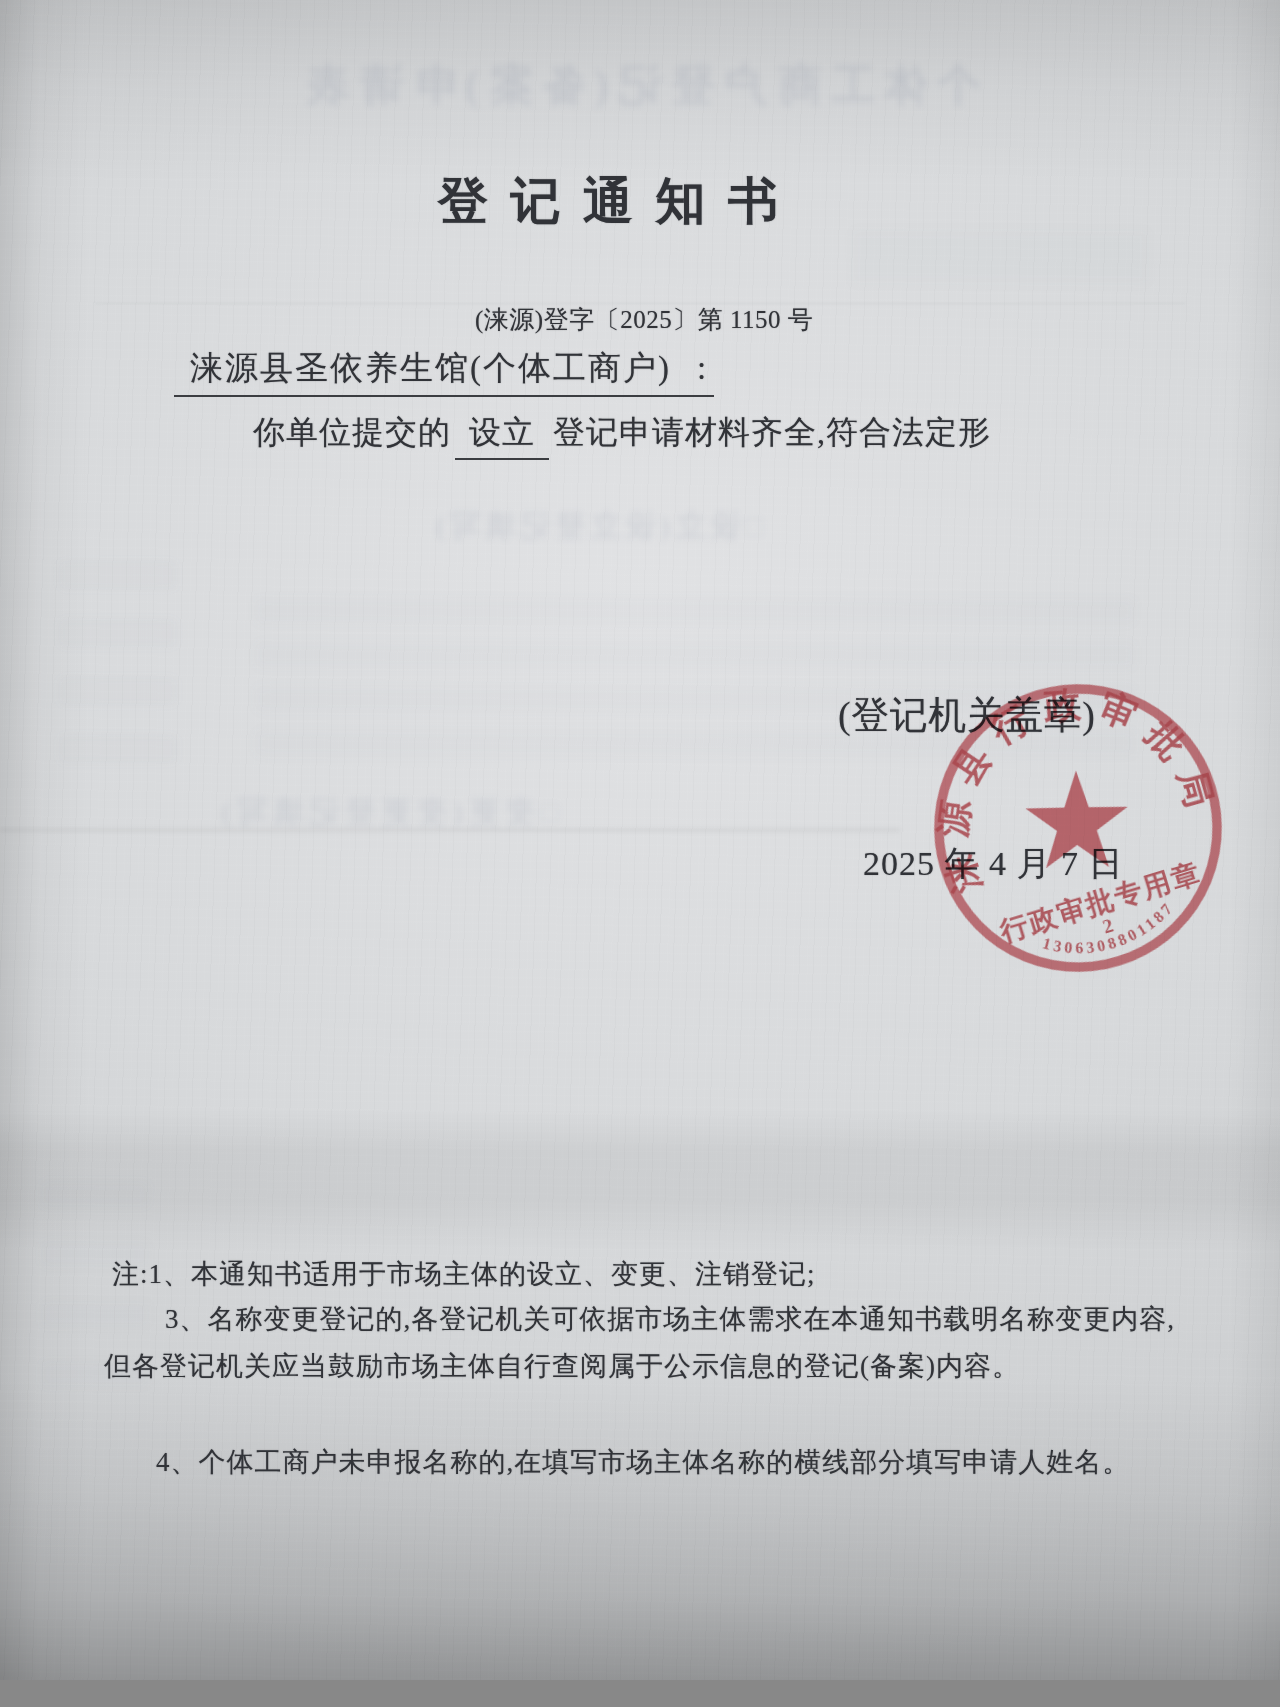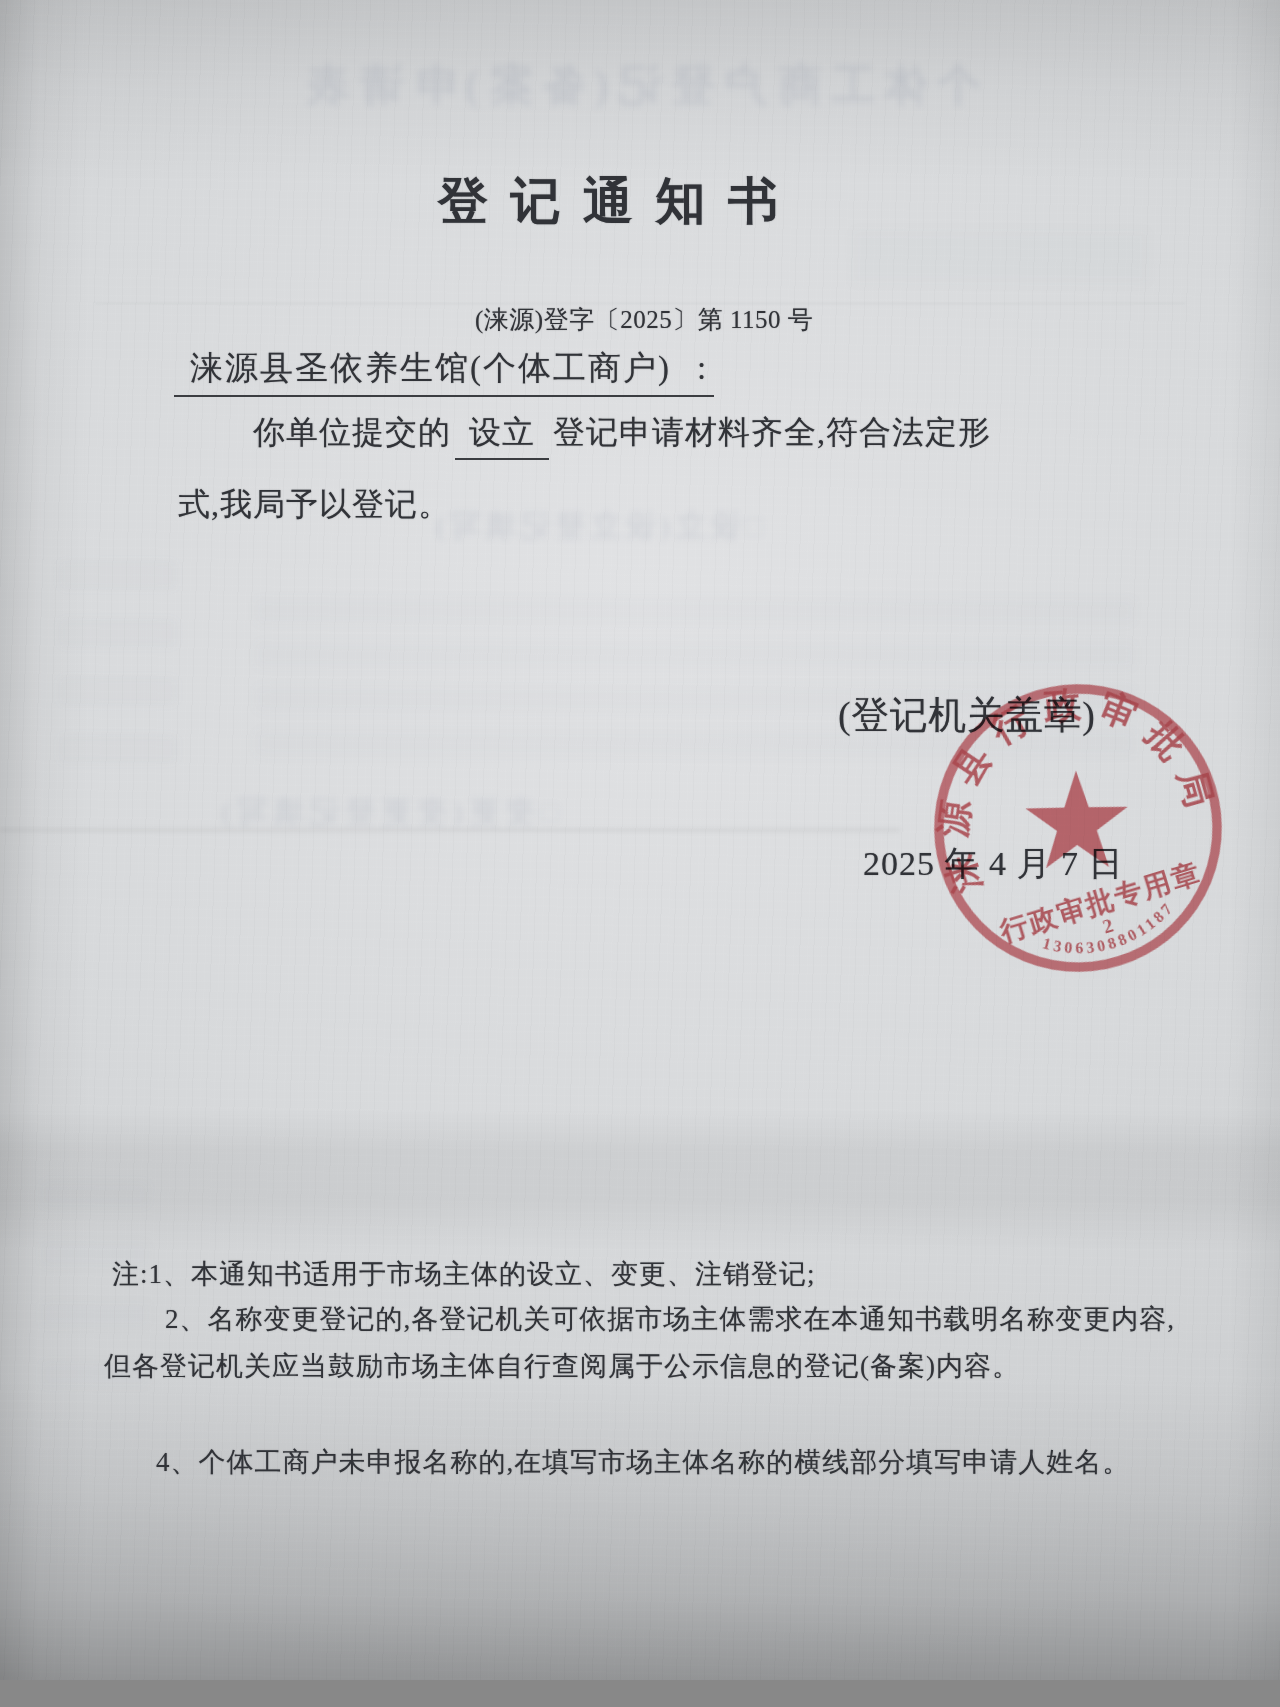--- a/index.html
+++ b/index.html
@@ -95,38 +95,37 @@
   <div class="txt title">登 记 通 知 书</div>
   <div class="txt doc-number">(涞源)登字〔2025〕第 1150 号</div>
 
   <div class="txt body-line body1">
     <span class="lead">你单位提交的</span><span class="blank">设立</span><span>登记申请材料齐全,符合法定形</span>
   </div>
 
   <div class="txt addressee">
     <span class="addr-line"><span>涞源县圣依养生馆(个体工商户)</span><span class="addr-colon">:</span></span>
   </div>
-  <div class="txt body-line body2">式,我局予以登记。</div>
 
   <div class="txt seal-caption">(登记机关盖章)</div>
   <div class="txt date">2025 年 4 月 7 日</div>
 
   <svg class="stamp" viewBox="0 0 300 300" aria-hidden="true">
     <circle cx="150" cy="150" r="140" fill="none" stroke="#c5464e" stroke-width="9.5" opacity="0.75"></circle>
     <path id="arcTop" d="M 44.7,188.3 A 112,112 0 1 1 255.3,188.3" fill="none"></path>
     <path id="arcBottom" d="M 50,226.7 A 126,126 0 0 0 250,226.7" fill="none"></path>
     <polygon points="150,92 162.3,129 201.4,129.3 170,152.5 181.7,189.7 150,167 118.3,189.7 130,152.5 98.6,129.3 137.7,129" fill="#c5464e" opacity="0.82" transform="rotate(16 150 146)"></polygon>
     <text font-size="37" letter-spacing="14" fill="#bf4048" opacity="0.85">
       <textPath href="#arcTop" startOffset="50%" text-anchor="middle">涞源县行政审批局</textPath>
     </text>
     <text x="150" y="238" font-size="28" letter-spacing="2" text-anchor="middle" fill="#bf4048" opacity="0.85">行政审批专用章</text>
     <text x="150" y="260" font-size="20" text-anchor="middle" fill="#bf4048" opacity="0.85">2</text>
     <text font-size="16" letter-spacing="3.5" fill="#bf4048" opacity="0.85">
       <textPath href="#arcBottom" startOffset="50%" text-anchor="middle">1306308801187</textPath>
     </text>
   </svg>
 
   <div class="note n1">注:1、本通知书适用于市场主体的设立、变更、注销登记;</div>
-  <div class="note n2">2、名称变更登记的,各登记机关可依据市场主体需求在本通知书载明名称变更内容,</div>
+  <div class="note n2">3、名称变更登记的,各登记机关可依据市场主体需求在本通知书载明名称变更内容,</div>
   <div class="note n3">但各登记机关应当鼓励市场主体自行查阅属于公示信息的登记(备案)内容。</div>
   <div class="note n5">4、个体工商户未申报名称的,在填写市场主体名称的横线部分填写申请人姓名。</div>
 
 </div>
 
 </body></html>

